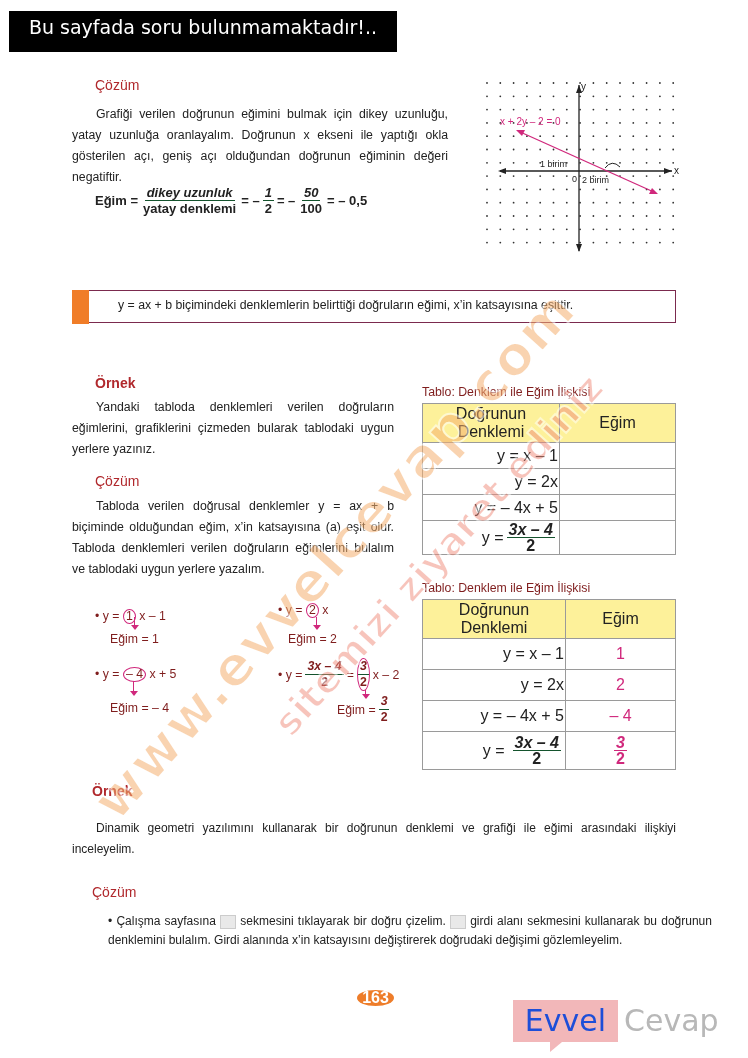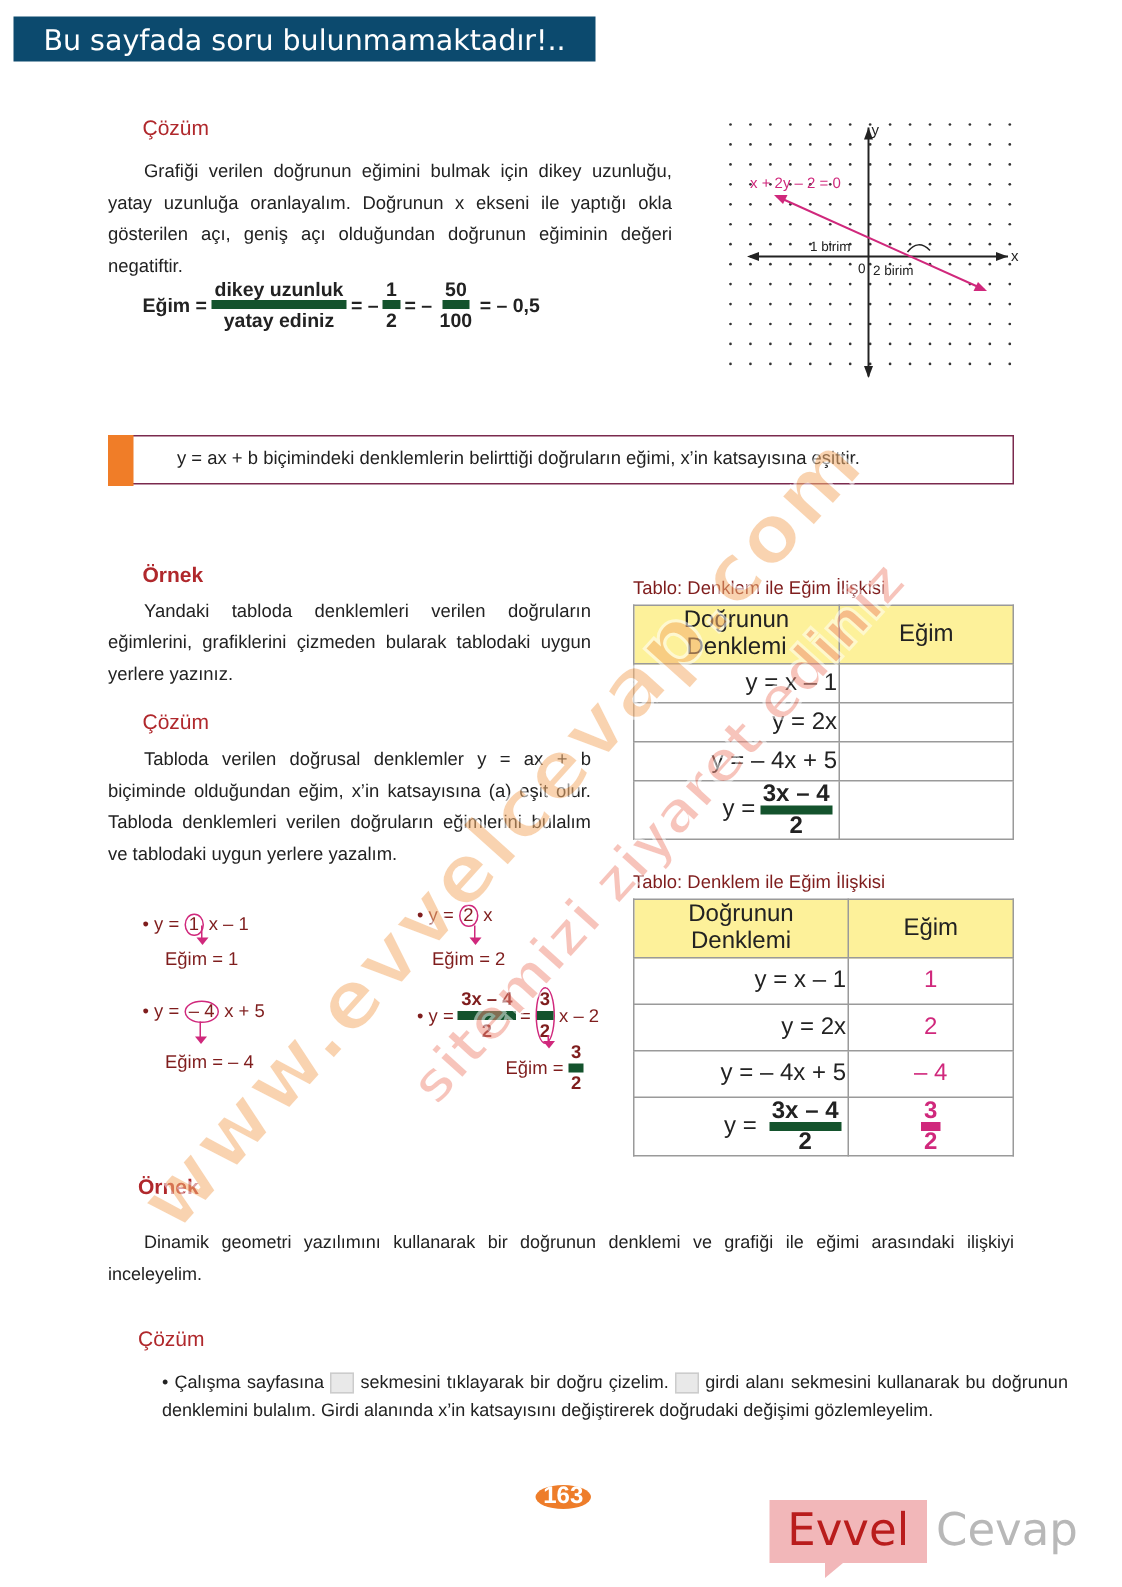--- a/index.html
+++ b/index.html
@@ -1,63 +1,63 @@
 <!DOCTYPE html>
 <html><head>
 <meta charset="utf-8">
 <style>
   html, body { margin:0; padding:0; }
   body { width:748px; height:1058px; position:relative; background:#ffffff; overflow:hidden;
          font-family:"Liberation Sans", sans-serif; color:#222; }
   .abs { position:absolute; }
-  .banner { left:9px; top:11px; width:388px; height:30px; background:#0c4a6e; color:#fff;
+  .banner { left:9px; top:11px; width:388px; height:41px; background:#000000; color:#fff;
             font-family:"DejaVu Sans", sans-serif; font-size:19px; line-height:33px; text-align:center; }
   .heading { color:#b0282c; font-size:14px; }
   .heading.bold { font-weight:bold; }
   .para { font-size:12.3px; line-height:21px; text-align:justify; color:#222; }
   .indent { text-indent:24px; }
   .frac { display:inline-flex; flex-direction:column; align-items:center; vertical-align:middle; margin:0 3px; }
-  .frac .num { border-bottom:6px solid #14532d; padding:0 2px; line-height:15px; }
+  .frac .num { border-bottom:1px solid #14532d; padding:0 2px; line-height:15px;font-style:italic; }
   .frac .den { line-height:15px; padding:0 2px; }
   .eq { font-size:13px; font-weight:bold; color:#222; display:flex; align-items:center; }
   .eq span.t { white-space:pre; }
   .rulebox { left:72px; top:290px; width:604px; height:33px; border:1px solid #7b2a4e; box-sizing:border-box; }
   .rulebar { left:72px; top:290px; width:17px; height:34px; background:#f07d28; }
   .rule-text { left:118px; top:298px; font-size:12.3px; color:#222; }
   table.tbl { border-collapse:collapse; font-size:16px; color:#222; }
   table.tbl td, table.tbl th { border:1px solid #9a9a9a; font-weight:normal; }
   table.tbl th { background:#fdf19a; }
   .cell-eq { text-align:right; }
   .pink { color:#d0287c; }
   .sol { font-size:12.3px; color:#7f1d1d; }
   .circle { display:inline-block; border:1px solid #d0287c; border-radius:50%; padding:0 2px; line-height:13px; }
   .pgnum { left:357px; top:990px; width:37px; height:16px; background:#ee7d2a; border-radius:50%; color:#fff;
            font-size:16px; font-weight:bold; text-align:center; line-height:16px; }
-  .logo1 { left:513px; top:1000px; width:105px; height:42px; background:#f2b7b9; color:#b91c1c; font-size:30px;
+  .logo1 { left:513px; top:1000px; width:105px; height:42px; background:#f2b7b9; color:#1d4ed8; font-size:30px;
            font-family:"DejaVu Sans", sans-serif; line-height:42px; text-align:center; }
   .logo2 { left:624px; top:1000px; color:#b8b8b8; font-size:30px; font-family:"DejaVu Sans", sans-serif; line-height:42px; }
   .wm { font-family:"DejaVu Sans", sans-serif; font-weight:bold; font-size:54px; color:#f5b070; opacity:0.55;
         transform-origin:left top; white-space:nowrap; -webkit-text-stroke:2px #ffffff; letter-spacing:2px; }
   .wm2 { font-family:"DejaVu Sans", sans-serif; font-weight:bold; font-size:38px; color:#f08a7a; opacity:0.5;
          transform-origin:left top; white-space:nowrap; -webkit-text-stroke:2px #ffffff; }
   .icon-small { display:inline-block; width:14px; height:12px; background:#e9e9e9; border:1px solid #ccc; vertical-align:middle; position:relative; }
 </style>
 </head>
 <body>
 
 <div class="abs banner">Bu sayfada soru bulunmamaktadır!..</div>
 
 <div class="abs heading" style="left:95px;top:77px;">Çözüm</div>
 <div class="abs para indent" style="left:72px;top:104px;width:376px;">Grafiği verilen doğrunun eğimini bulmak için dikey uzunluğu, yatay uzunluğa oranlayalım. Doğrunun x ekseni ile yaptığı okla gösterilen açı, geniş açı olduğundan doğrunun eğiminin değeri negatiftir.</div>
 
 <div class="abs eq" style="left:95px;top:185px;font-weight:bold;">
   <span class="t">Eğim =</span>
   <span class="frac">
     <span class="num">dikey uzunluk</span>
-    <span class="den">yatay ediniz</span>
+    <span class="den">yatay denklemi</span>
   </span>
   <span class="t">= –</span>
   <span class="frac">
     <span class="num">1</span>
     <span class="den">2</span>
   </span>
   <span class="t">= –</span>
   <span class="frac">
     <span class="num">50</span>
     <span class="den">100</span>

